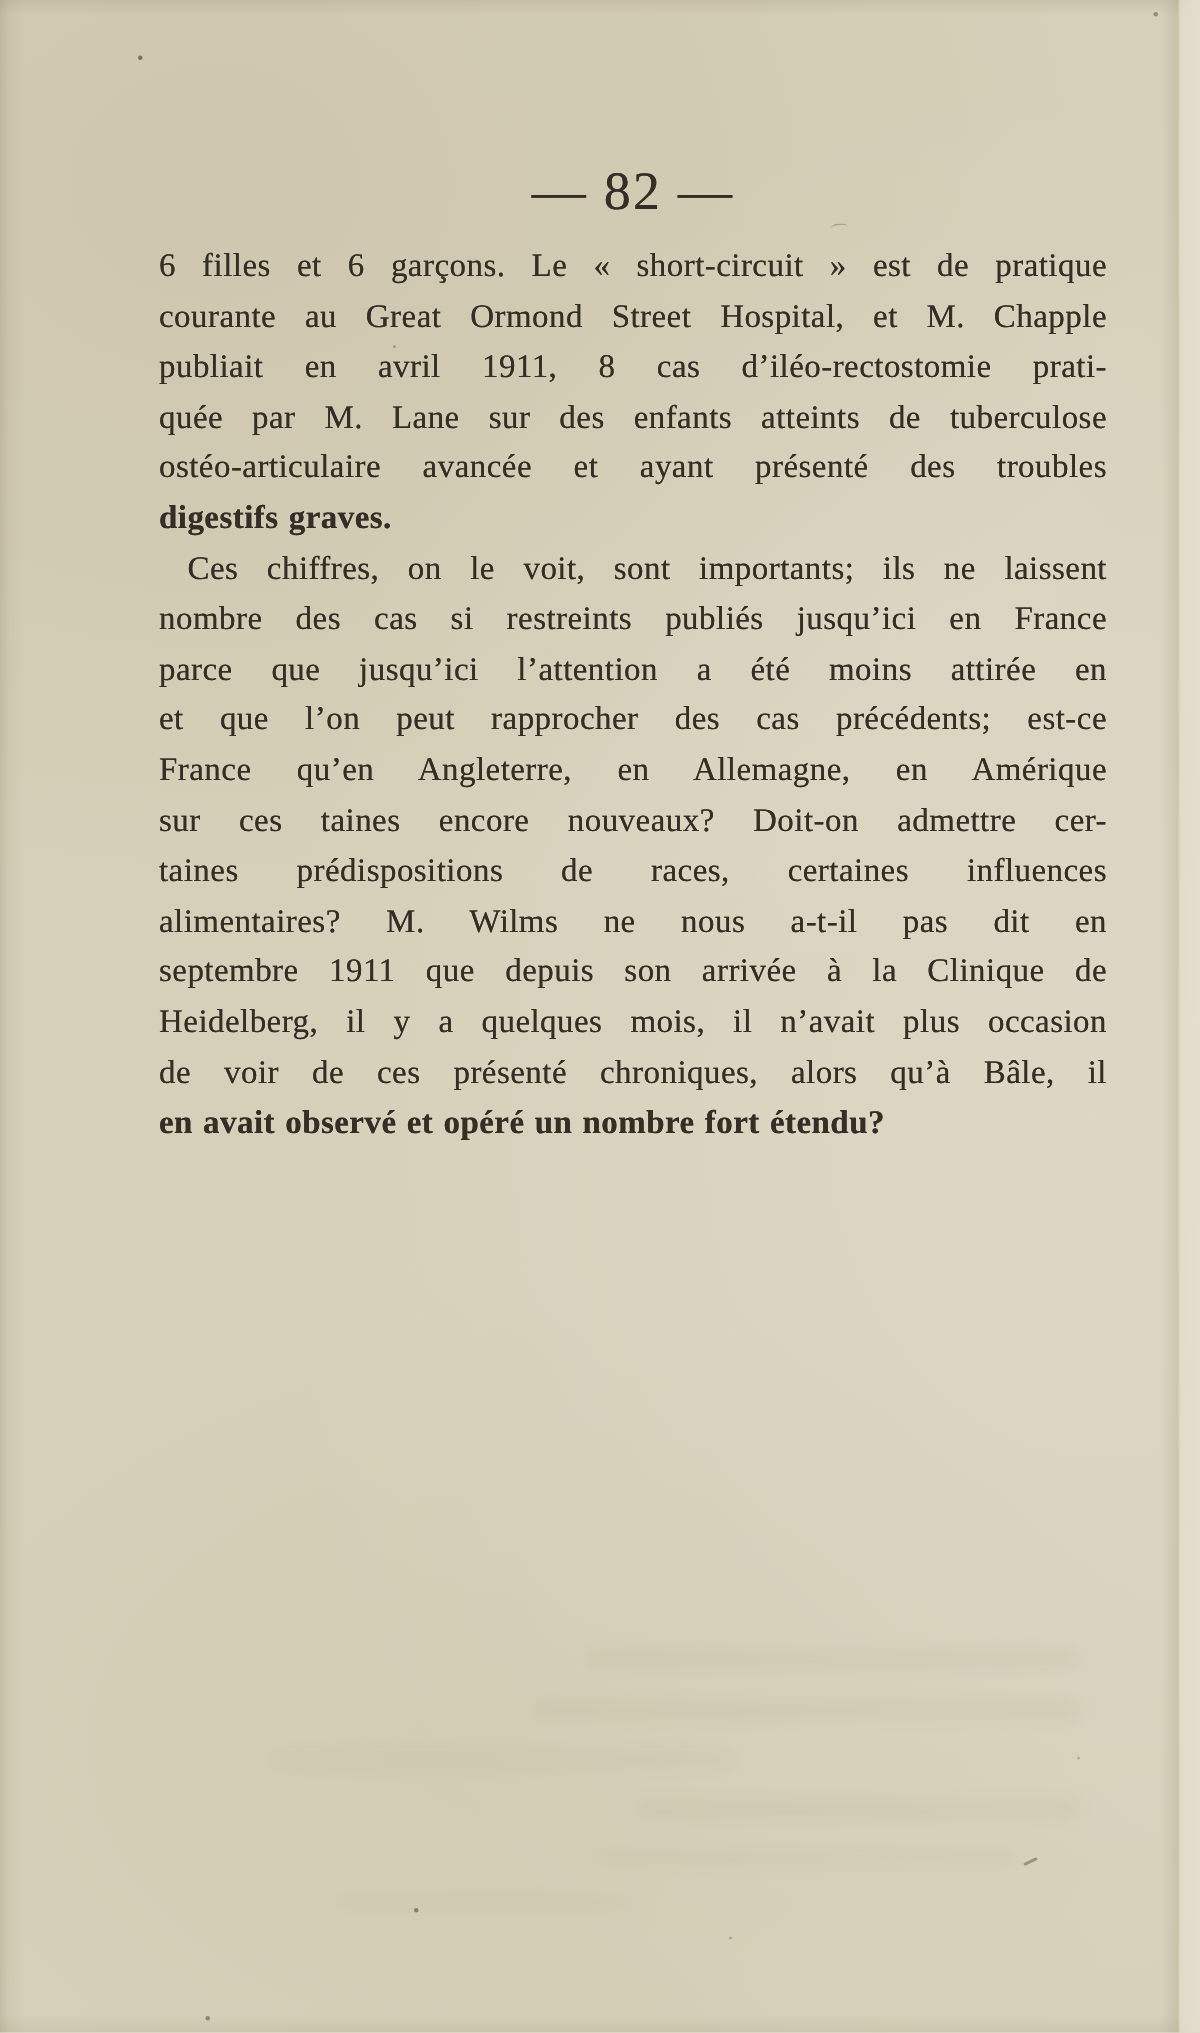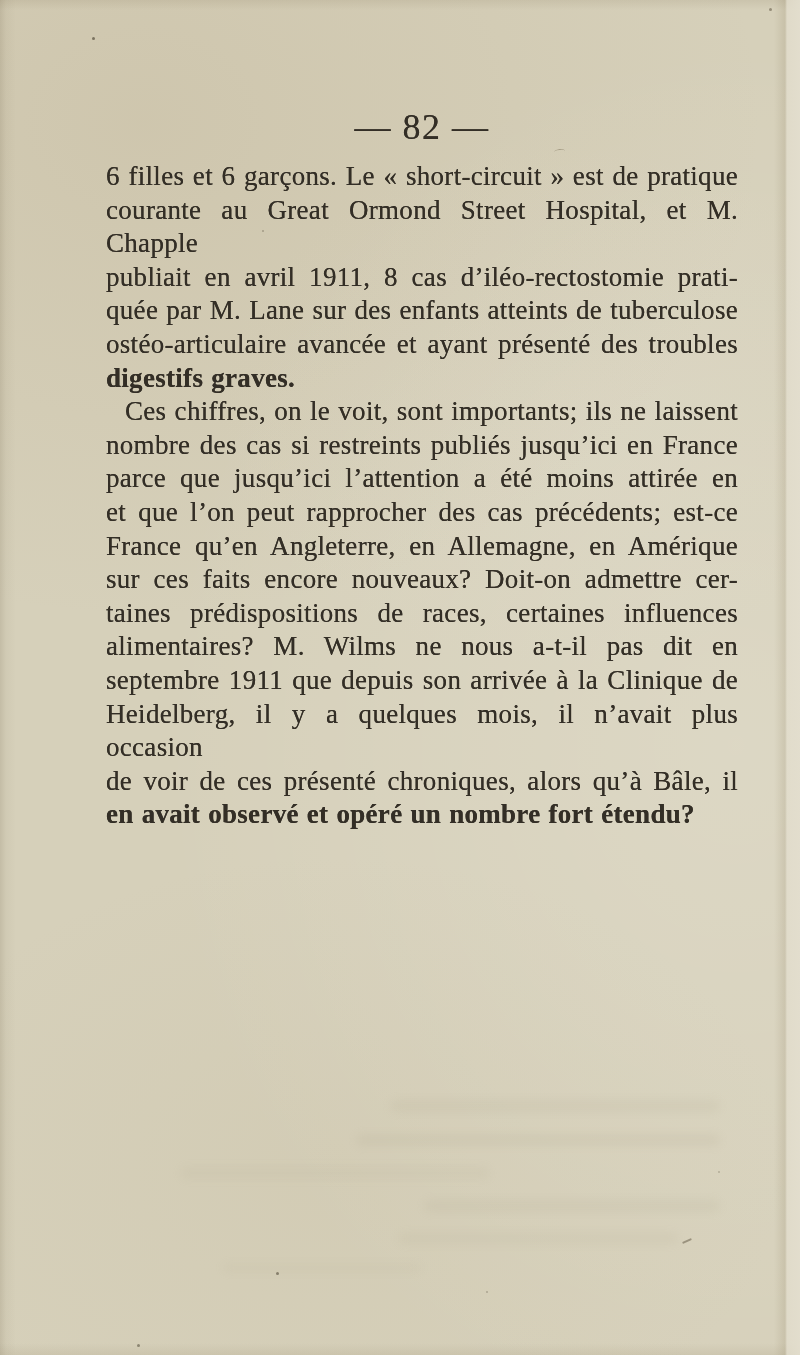--- a/index.html
+++ b/index.html
@@ -48,21 +48,21 @@
     color: #332e26;
     text-shadow: 0 0 0.4px rgba(45,40,32,0.85);
   }
 
   
   .text-block {
     position: absolute;
     left: 106px;
     top: 160px;
     width: 632px;
-    font-size: 27px;
+    font-size: 22px;
     line-height: 33.6px;
     letter-spacing: 0.3px;
     word-spacing: 1px;
     color: #332e26;
     text-shadow: 0 0 0.4px rgba(45,40,32,0.85);
   }
   .para { margin: 0; }
   .line {
     text-align: justify;
     text-align-last: justify;
@@ -137,21 +137,21 @@
       <div class="line">ostéo-articulaire avancée et ayant présenté des troubles</div>
       <div class="line para-end">digestifs graves.</div>
     </div>
 
     <div class="para">
       <div class="line indent">Ces chiffres, on le voit, sont importants; ils ne laissent</div>
       <div class="line">nombre des cas si restreints publiés jusqu’ici en France</div>
       <div class="line">parce que jusqu’ici l’attention a été moins attirée en</div>
       <div class="line">et que l’on peut rapprocher des cas précédents; est-ce</div>
       <div class="line">France qu’en Angleterre, en Allemagne, en Amérique</div>
-      <div class="line">sur ces faits encore nouveaux? Doit-on admettre cer-</div>
+      <div class="line">sur ces taines encore nouveaux? Doit-on admettre cer-</div>
       <div class="line">taines prédispositions de races, certaines influences</div>
       <div class="line">alimentaires? M. Wilms ne nous a-t-il pas dit en</div>
       <div class="line">septembre 1911 que depuis son arrivée à la Clinique de</div>
       <div class="line">Heidelberg, il y a quelques mois, il n’avait plus occasion</div>
       <div class="line">de voir de ces présenté chroniques, alors qu’à Bâle, il</div>
       <div class="line para-end">en avait observé et opéré un nombre fort étendu?</div>
     </div>
 
   </div>
 

